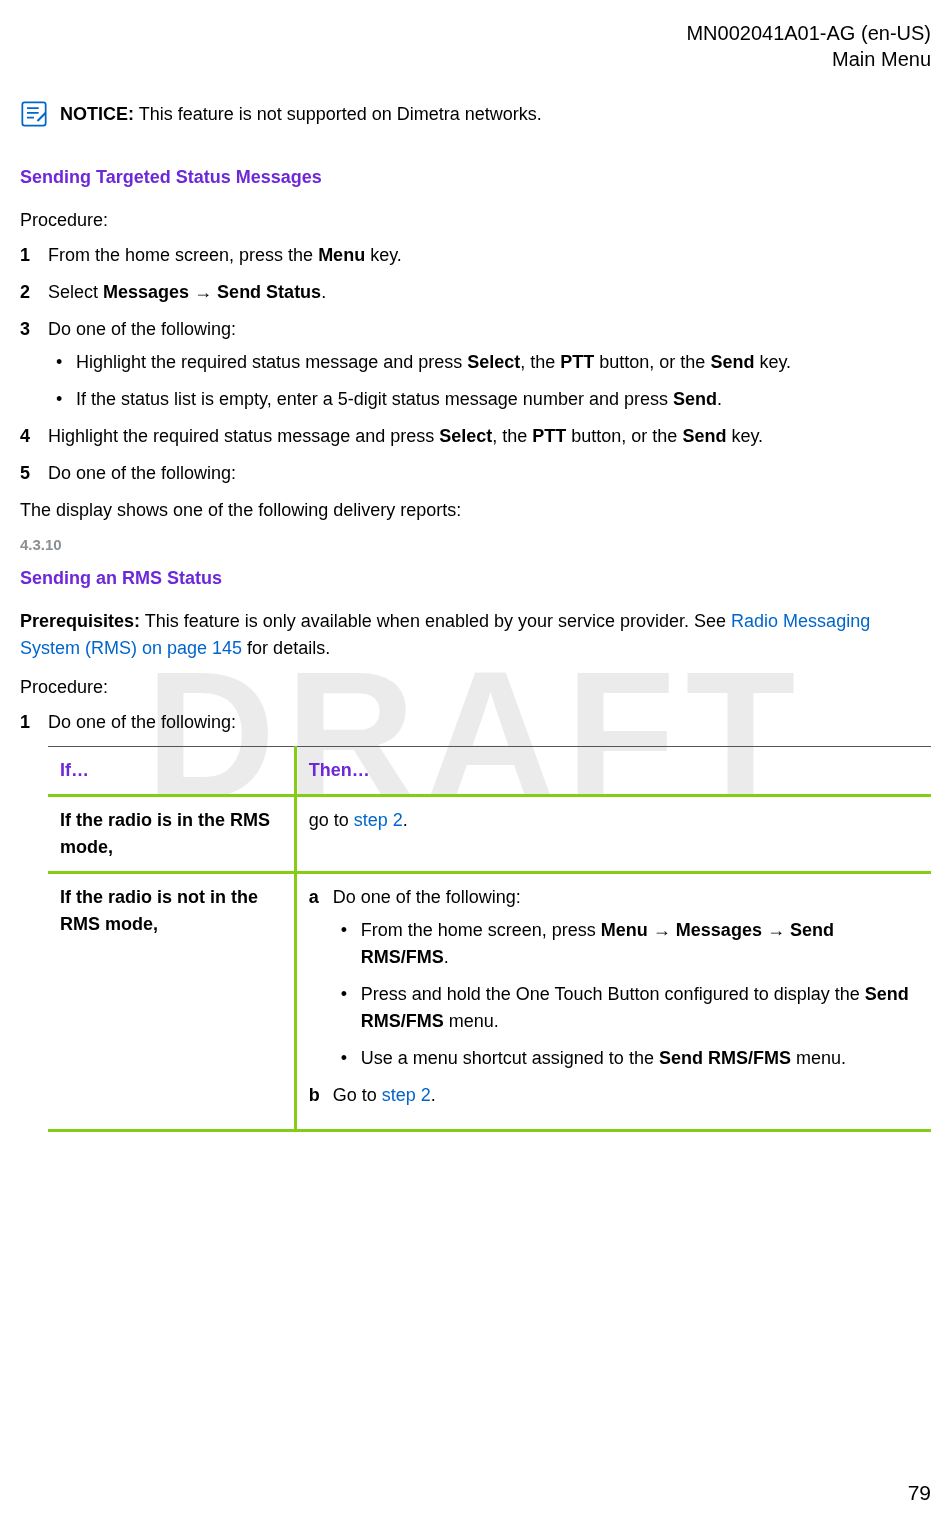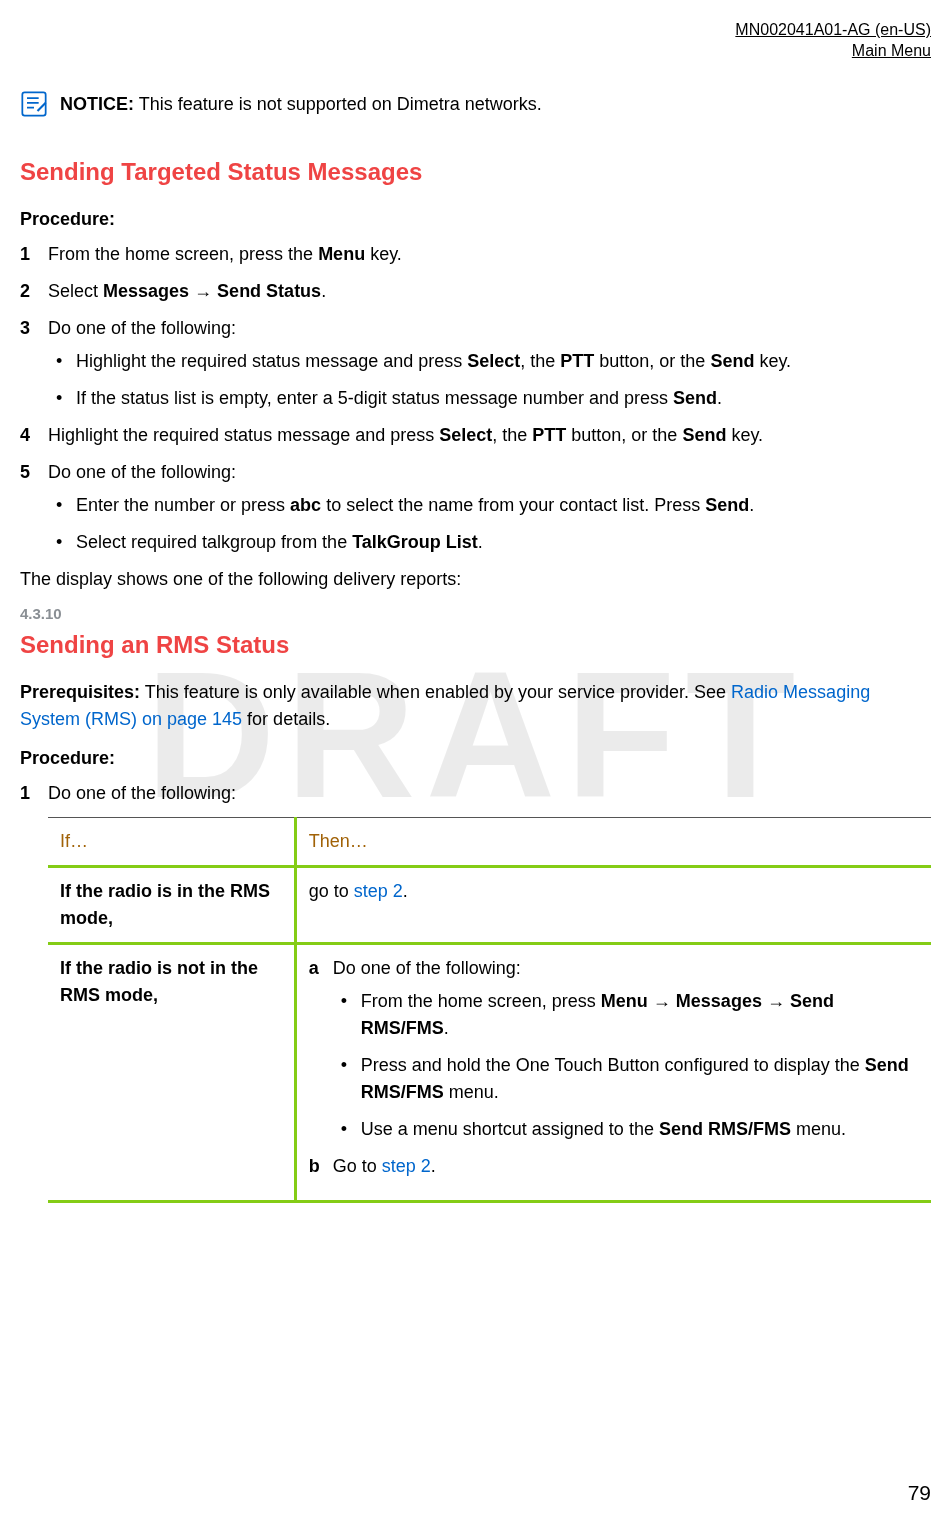--- a/index.html
+++ b/index.html
@@ -23,42 +23,41 @@
     font-size: 180px;
     font-weight: bold;
     color: rgba(0,0,0,0.08);
     letter-spacing: 10px;
     z-index: 0;
     pointer-events: none;
   }
   .content { position: relative; z-index: 1; padding: 20px 20px 20px 20px; }
   .header-right {
     text-align: right;
-    font-size: 16px;
+    font-size: 20px;
     line-height: 1.3;
     margin-bottom: 20px;
-    text-decoration: underline;
   }
   .notice-box {
     display: flex;
     align-items: flex-end;
     gap: 12px;
     padding: 6px 0;
     margin-bottom: 30px;
   }
   .notice-icon {
     width: 28px;
     height: 28px;
     flex-shrink: 0;
     margin-top: 2px;
   }
   .notice-text { flex: 1; }
   .section-num { color: #8a8f94; font-size: 15px; font-weight: bold; }
-  .section-title { color: #ef4444; font-size: 24px; font-weight: bold; margin: 2px 0 16px 0; }
-  .procedure-label { font-weight: bold; margin: 12px 0 8px 0; }
+  .section-title { color: #6d28d9; font-size: 18px; font-weight: bold; margin: 8px 0 16px 0; }
+  .procedure-label { font-weight: normal; margin: 12px 0 8px 0; }
   .ol-main { list-style: none; padding-left: 28px; margin: 0; }
   .ol-main > li { position: relative; margin-bottom: 10px; }
   .ol-main > li .step-num { position: absolute; left: -28px; font-weight: bold; }
   .ul-sub { list-style: none; padding-left: 28px; margin: 6px 0; }
   .ul-sub > li { position: relative; margin-bottom: 10px; }
   .ul-sub > li::before { content: "•"; position: absolute; left: -20px; }
   .body-para { margin: 10px 0; }
   .plain-ul { list-style: none; padding-left: 20px; margin: 8px 0 28px 0; }
   .plain-ul > li { position: relative; margin-bottom: 10px; }
   .plain-ul > li::before { content: "•"; position: absolute; left: -18px; color: #888; }
@@ -71,22 +70,22 @@
     margin-top: 10px;
   }
   table.cond td, table.cond th {
     border: 3px solid #84cc16;
     padding: 10px 12px;
     text-align: left;
     vertical-align: top;
     font-size: 18px;
   }
   table.cond th {
-    color: #a16207;
-    font-weight: normal;
+    color: #6d28d9;
+    font-weight: bold;
     border-top: 1px solid #555;
     margin-top: 36px;
   }
   table.cond th:first-child { border-left: none; }
   table.cond th:last-child { border-right: none; }
   table.cond tr td:first-child { border-left: none; }
   table.cond tr td:last-child { border-right: none; }
   .col-if { width: 28%; }
   .inner-ol { list-style: none; padding-left: 24px; margin: 0; }
   .inner-ol > li { position: relative; margin-bottom: 10px; }
@@ -148,28 +147,20 @@
           </li>
         </ul>
       </li>
       <li>
         <span class="step-num">4</span>
         <span>Highlight the required status message and press </span><b>Select</b><span>, the </span><b>PTT</b><span> button, or the </span><b>Send</b><span> key.</span>
       </li>
       <li>
         <span class="step-num">5</span>
         <span>Do one of the following:</span>
-        <ul class="ul-sub">
-          <li>
-            <span>Enter the number or press </span><b>abc</b><span> to select the name from your contact list. Press </span><b>Send</b><span>.</span>
-          </li>
-          <li>
-            <span>Select required talkgroup from the </span><b>TalkGroup List</b><span>.</span>
-          </li>
-        </ul>
       </li>
     </ol>
 
     <div class="body-para">The display shows one of the following delivery reports:</div>
   </div>
 
   <div>
     <div class="section-num">4.3.10</div>
     <div class="section-title">Sending an RMS Status</div>
 

